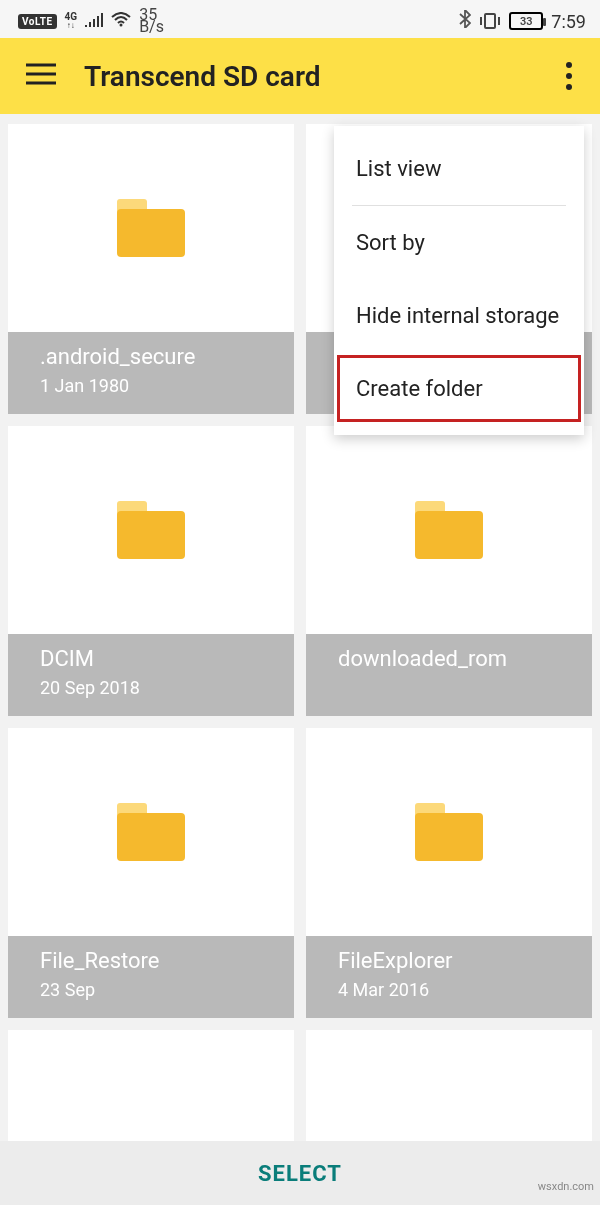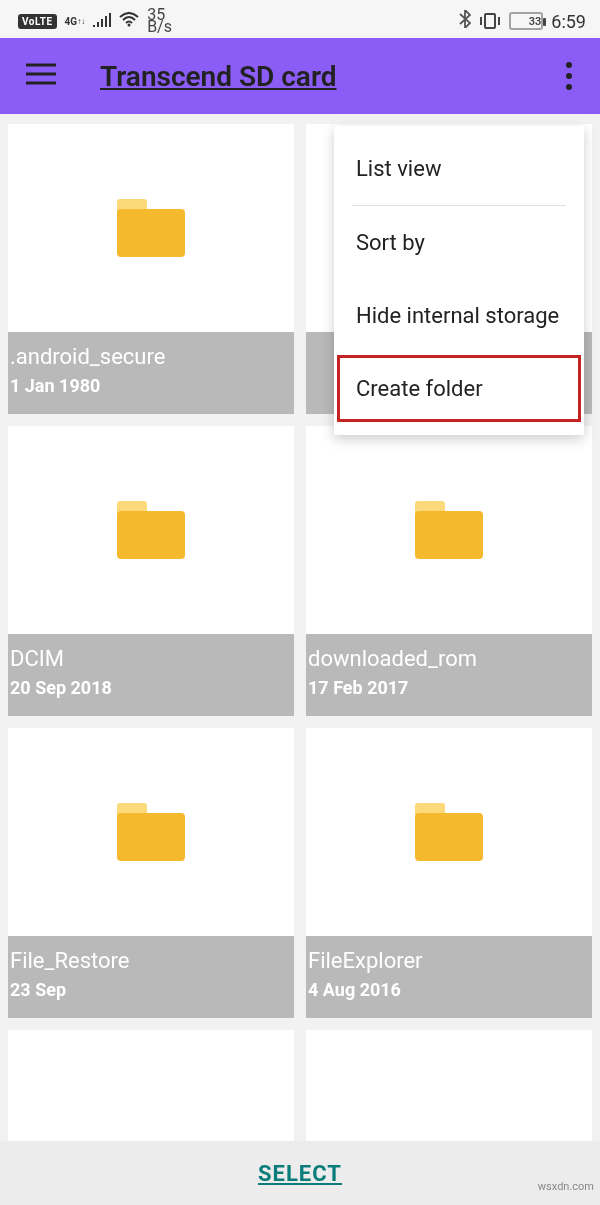--- a/index.html
+++ b/index.html
@@ -20,38 +20,37 @@
     align-items: center;
     padding: 4px 14px 0 18px;
     font-size: 16px;
     color: #333;
   }
   .status-left, .status-right { display: flex; align-items: center; gap: 8px; }
   .volte-badge {
     background: #333; color: #fff; font-size: 10px; font-weight: 700;
     padding: 2px 4px; border-radius: 3px; letter-spacing: 0.5px;
   }
-  .net4g { font-size: 10px; line-height: 9px; font-weight: 700; color:#333; display:flex; flex-direction:row; align-items:center;}
+  .net4g { font-size: 10px; line-height: 9px; font-weight: 700; color:#333; display:flex; flex-direction:column; align-items:center;}
   .signal-icon, .wifi-icon { display:inline-block; }
   .speed { font-size: 16px; line-height: 12px; text-align:left; color:#444;}
   .batt { display:inline-flex; align-items:center; }
-  .batt-box { position:relative; width:34px; height:18px; border:2px solid #a3a3a3; border-radius:3px; display:flex; align-items:center; justify-content:flex-end;}
+  .batt-box { position:relative; width:34px; height:18px; border:2px solid #000000; border-radius:3px; display:flex; align-items:center; justify-content:center;}
   .batt-box::after { content:""; position:absolute; right:-5px; top:4px; width:3px; height:8px; background:#444; border-radius:1px;}
   .batt-txt { font-size:11px; font-weight:600; color:#444;}
   .vib-icon svg { display:block; }
 
   
   .toolbar {
     height: 76px;
-    background: #8b5cf6;
+    background: #fde047;
     display: flex;
     align-items: center;
     padding: 0 18px 0 26px;
-    gap: 44px;
-    text-decoration: underline;
+    gap: 28px;
   }
   .toolbar-title { font-size: 28px; font-weight: 600; color:#222; flex:1; }
   .hamburger, .overflow { cursor:pointer; }
   .overflow { display:flex; flex-direction:column; gap:5px; padding:8px 10px;}
   .overflow .dot { width:6px; height:6px; background:#222; border-radius:50%; }
 
   
   .grid {
     display: grid;
     grid-template-columns: 1fr 1fr;
@@ -62,42 +61,41 @@
     background: #fff;
     display: flex;
     flex-direction: column;
     height: 290px;
     overflow:hidden;
   }
   .tile-body { flex:1; display:flex; align-items:center; justify-content:center; }
   .tile-footer {
     background: #b9b9b9;
     color: #fff;
-    padding: 12px 14px 16px 2px;
+    padding: 12px 14px 16px 32px;
     min-height: 82px;
   }
   .tile-name { font-size: 22px; font-weight: 400; margin-bottom: 6px; white-space:nowrap; overflow:hidden; text-overflow:ellipsis;}
-  .tile-date { font-size: 18px; font-weight: 700; }
+  .tile-date { font-size: 18px; font-weight: 400; }
   .tile.last-row { height: 120px; }
 
   
   .folder-icon { width: 68px; height: 58px; position: relative; }
   .folder-tab { position:absolute; top:0; left:0; width:30px; height:14px; background:#fcd97a; border-radius:3px 3px 0 0;}
   .folder-body { position:absolute; top:10px; left:0; width:68px; height:48px; background:#f5b92d; border-radius:4px; }
 
   
   .bottom-bar {
     position: absolute;
     bottom: 0; left: 0; right: 0;
     height: 64px;
     background: #ececec;
     display:flex; align-items:center; justify-content:center;
     font-size: 22px; font-weight: 700; letter-spacing: 1px;
     color: #0a7d7a;
-    text-decoration: underline;
   }
 
   
   .menu {
     position: absolute;
     top: 126px; right: 16px;
     width: 250px;
     background: #fff;
     box-shadow: 0 4px 12px rgba(0,0,0,0.2);
     z-index: 50;
@@ -153,21 +151,21 @@
       <svg width="22" height="18" viewBox="0 0 22 18">
           <rect x="6" y="2" width="10" height="14" rx="1" fill="none" stroke="#444" stroke-width="2"></rect>
           <path stroke="#444" stroke-width="2" d="M2 5v8M20 5v8"></path>
         </svg>
     </span>
     <span class="batt">
       <span class="batt-box">
           <span class="batt-txt">33</span>
         </span>
     </span>
-    <span style="font-size:18px;color:#333;">6:59</span>
+    <span style="font-size:18px;color:#333;">7:59</span>
   </div>
 </div>
 
 <div class="toolbar">
   <span class="hamburger">
     <svg width="30" height="22" viewBox="0 0 30 22">
         <path stroke="#222" stroke-width="3" d="M0 2h30M0 11h30M0 20h30"></path>
       </svg>
   </span>
   <span class="toolbar-title">Transcend SD card</span>
@@ -217,21 +215,20 @@
   </div>
   <div class="tile">
     <div class="tile-body">
         <span class="folder-icon">
           <span class="folder-tab"></span>
           <span class="folder-body"></span>
         </span>
       </div>
     <div class="tile-footer">
       <div class="tile-name">downloaded_rom</div>
-      <div class="tile-date">17 Feb 2017</div>
     </div>
   </div>
   <div class="tile">
     <div class="tile-body">
         <span class="folder-icon">
           <span class="folder-tab"></span>
           <span class="folder-body"></span>
         </span>
       </div>
     <div class="tile-footer">
@@ -241,21 +238,21 @@
   </div>
   <div class="tile">
     <div class="tile-body">
         <span class="folder-icon">
           <span class="folder-tab"></span>
           <span class="folder-body"></span>
         </span>
       </div>
     <div class="tile-footer">
       <div class="tile-name">FileExplorer</div>
-      <div class="tile-date">4 Aug 2016</div>
+      <div class="tile-date">4 Mar 2016</div>
     </div>
   </div>
   <div class="tile last-row">
     <div class="tile-body"></div>
   </div>
   <div class="tile last-row">
     <div class="tile-body"></div>
   </div>
 </div>
 

